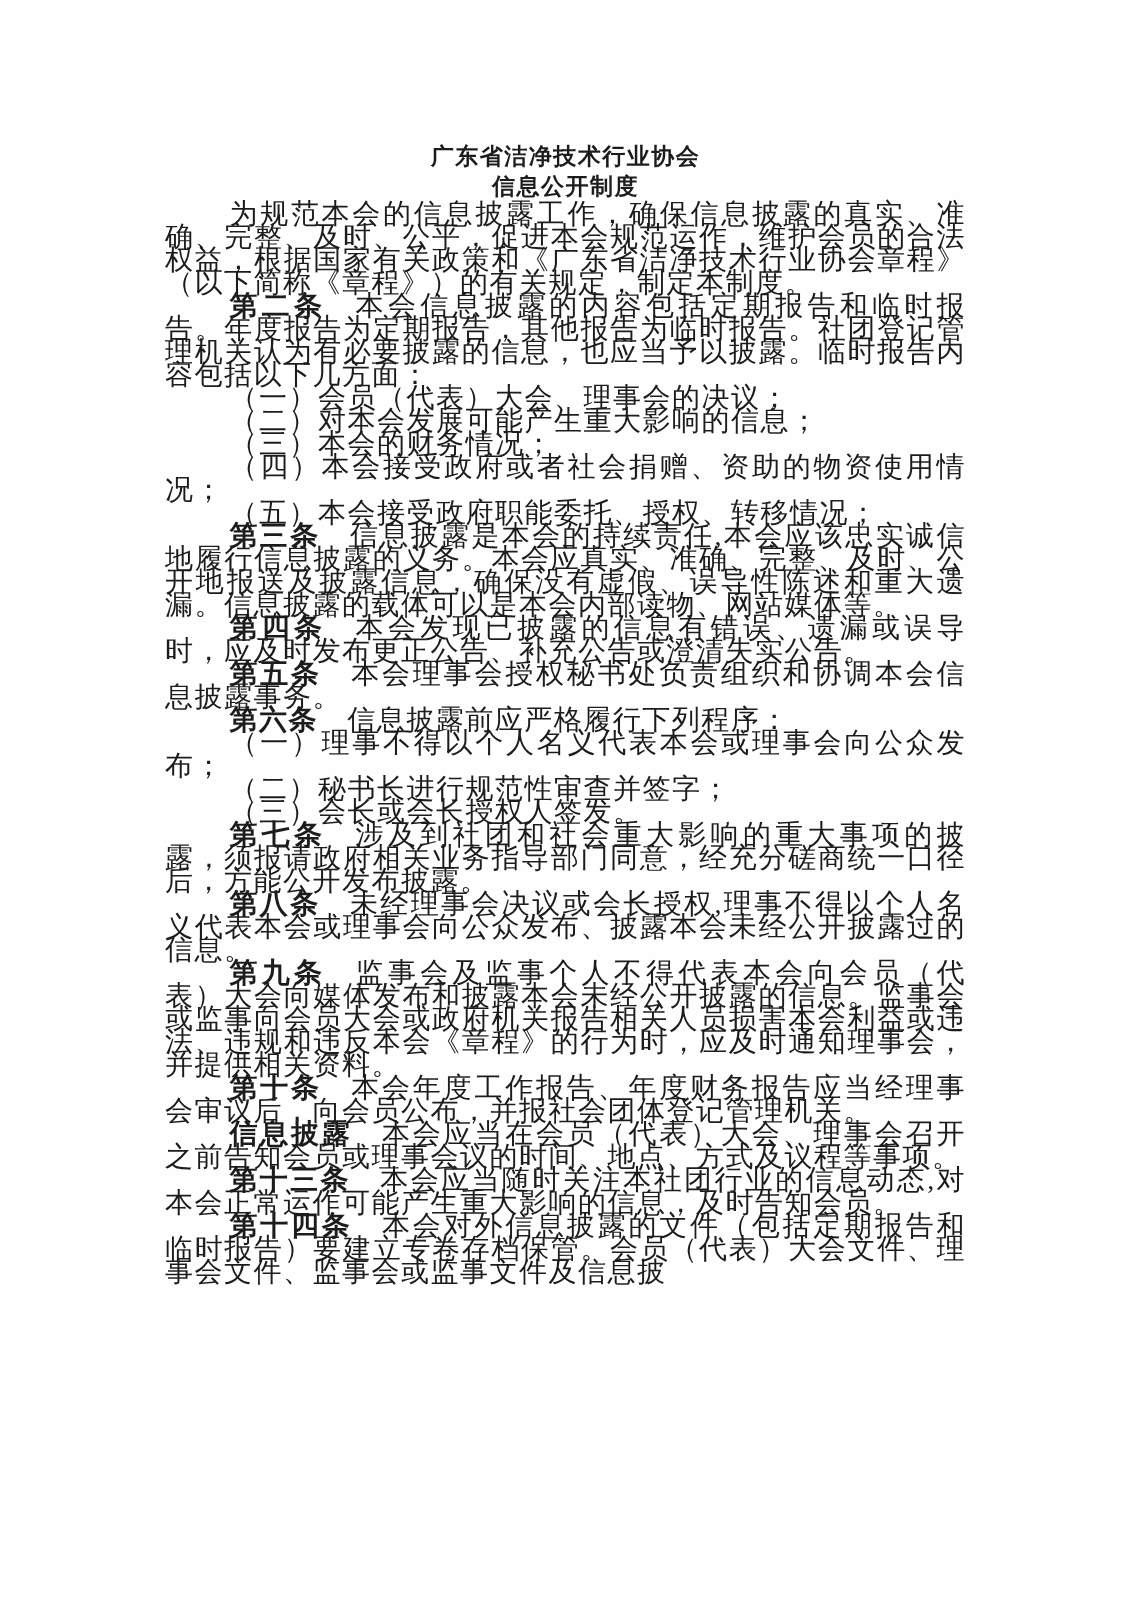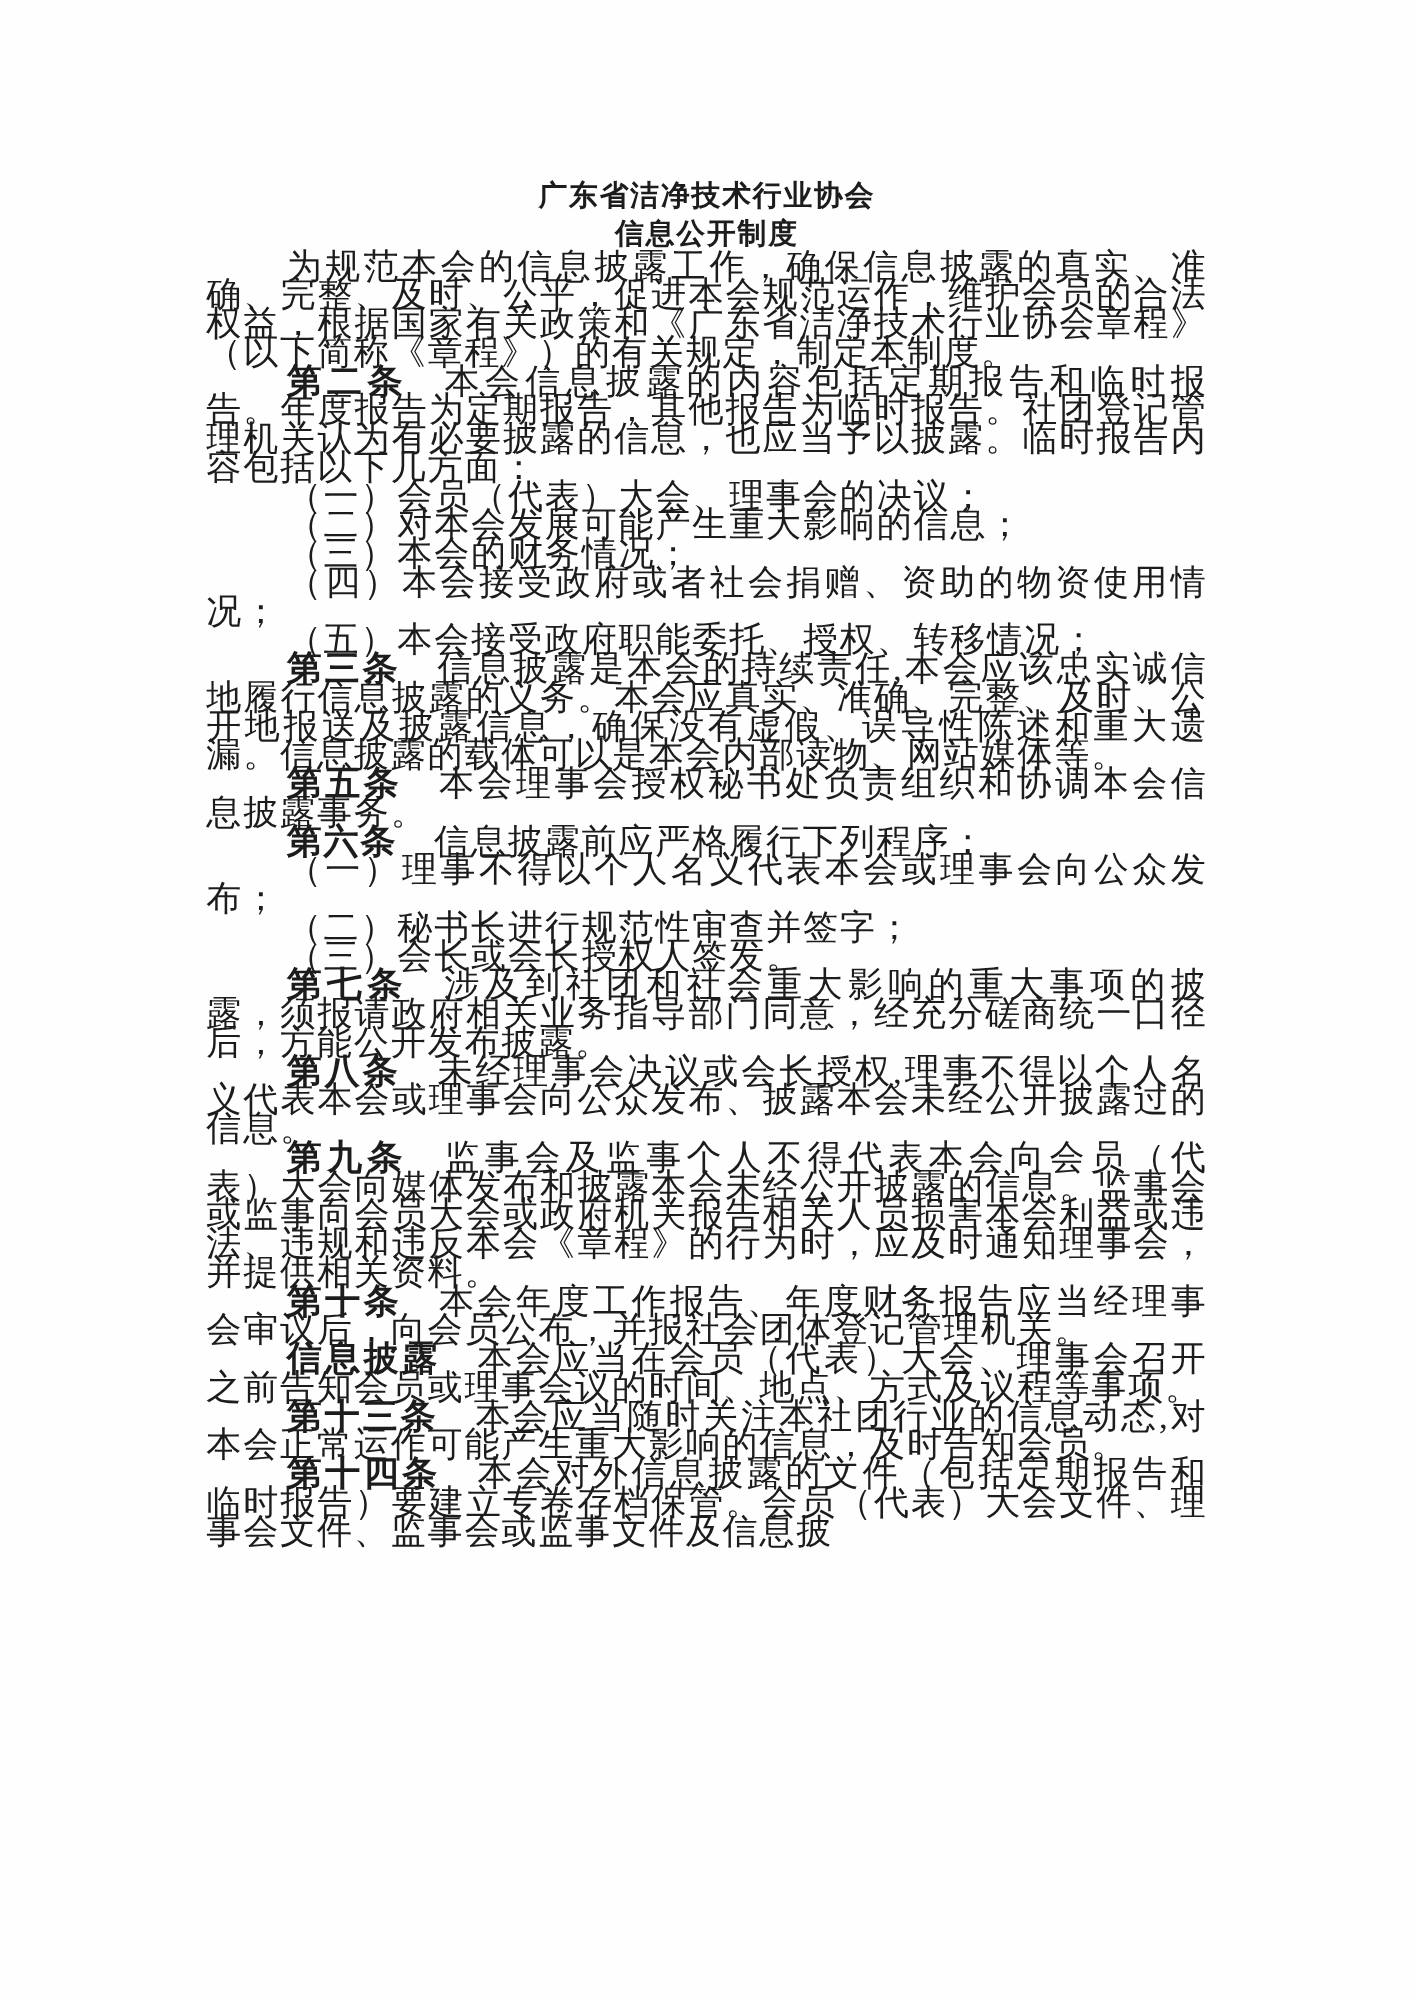--- a/index.html
+++ b/index.html
@@ -60,20 +60,21 @@
 
     <div class="doc-body">
       <p><b class="art-label"></b><span>为规范本会的信息披露工作，确保信息披露的真实、准确、完整、及时、公平，促进本会规范运作，维护会员的合法权益，根据国家有关政策和《广东省洁净技术行业协会章程》（以下简称《章程》）的有关规定，制定本制度。</span></p>
       <p><b class="art-label">第二条</b><span>本会信息披露的内容包括定期报告和临时报告。年度报告为定期报告，其他报告为临时报告。社团登记管理机关认为有必要披露的信息，也应当予以披露。临时报告内容包括以下几方面：</span></p>
       <p><b class="art-label"></b><span>（一）会员（代表）大会、理事会的决议；</span></p>
       <p><b class="art-label"></b><span>（二）对本会发展可能产生重大影响的信息；</span></p>
       <p><b class="art-label"></b><span>（三）本会的财务情况；</span></p>
       <p><b class="art-label"></b><span>（四）本会接受政府或者社会捐赠、资助的物资使用情况；</span></p>
       <p><b class="art-label"></b><span>（五）本会接受政府职能委托、授权、转移情况；</span></p>
       <p><b class="art-label">第三条</b><span>信息披露是本会的持续责任,本会应该忠实诚信地履行信息披露的义务。本会应真实、准确、完整、及时、公开地报送及披露信息，确保没有虚假、误导性陈述和重大遗漏。信息披露的载体可以是本会内部读物、网站媒体等。</span></p>
+      <p><b class="art-label">第四条</b><span>本会发现已披露的信息有错误、遗漏或误导时，应及时发布更正公告、补充公告或澄清失实公告。</span></p>
       <p><b class="art-label">第五条</b><span>本会理事会授权秘书处负责组织和协调本会信息披露事务。</span></p>
       <p><b class="art-label">第六条</b><span>信息披露前应严格履行下列程序：</span></p>
       <p><b class="art-label"></b><span>（一）理事不得以个人名义代表本会或理事会向公众发布；</span></p>
       <p><b class="art-label"></b><span>（二）秘书长进行规范性审查并签字；</span></p>
       <p><b class="art-label"></b><span>（三）会长或会长授权人签发。</span></p>
       <p><b class="art-label">第七条</b><span>涉及到社团和社会重大影响的重大事项的披露，须报请政府相关业务指导部门同意，经充分磋商统一口径后，方能公开发布披露。</span></p>
       <p><b class="art-label">第八条</b><span>未经理事会决议或会长授权,理事不得以个人名义代表本会或理事会向公众发布、披露本会未经公开披露过的信息。</span></p>
       <p><b class="art-label">第九条</b><span>监事会及监事个人不得代表本会向会员（代表）大会向媒体发布和披露本会未经公开披露的信息。监事会或监事向会员大会或政府机关报告相关人员损害本会利益或违法、违规和违反本会《章程》的行为时，应及时通知理事会，并提供相关资料。</span></p>
       <p><b class="art-label">第十条</b><span>本会年度工作报告、年度财务报告应当经理事会审议后，向会员公布，并报社会团体登记管理机关。</span></p>
       <p><b class="art-label">信息披露</b><span>本会应当在会员（代表）大会、理事会召开之前告知会员或理事会议的时间、地点、方式及议程等事项。</span></p>

